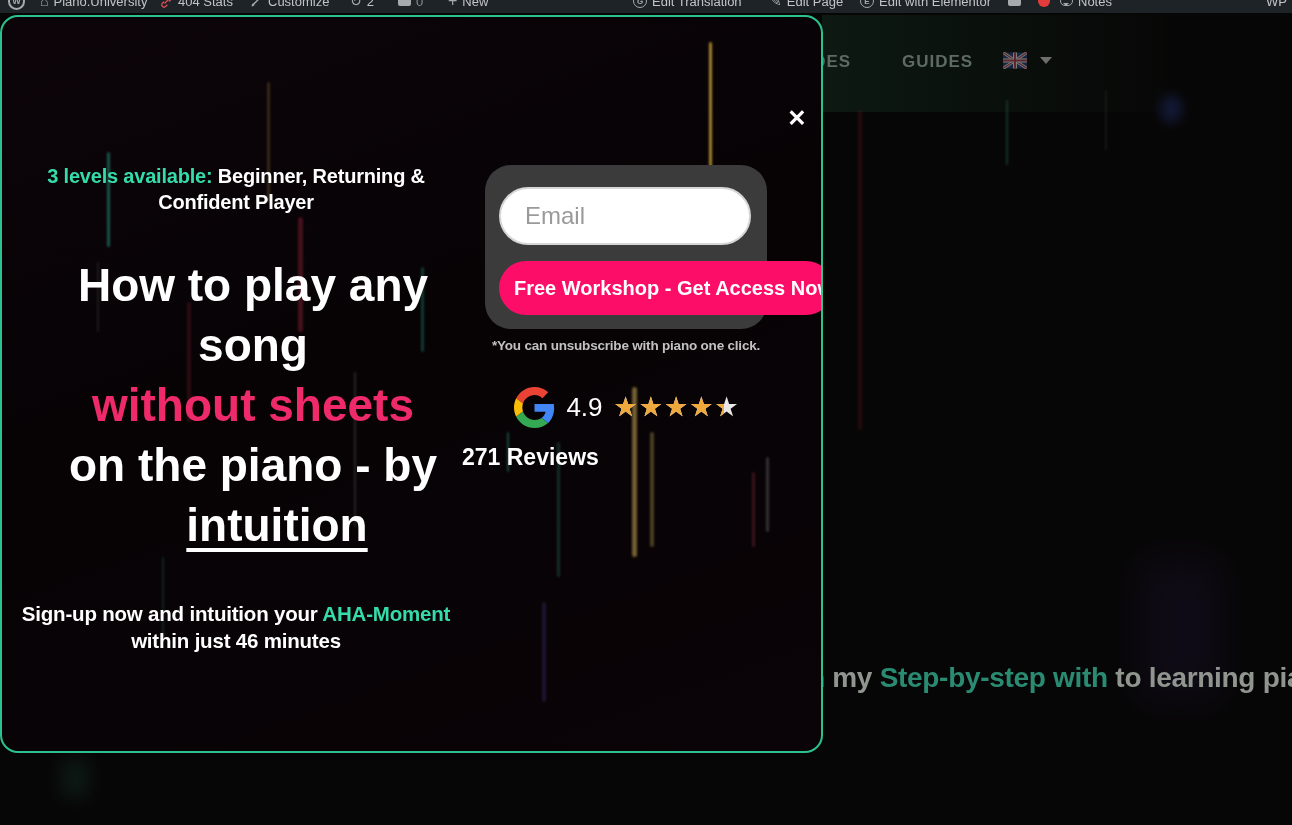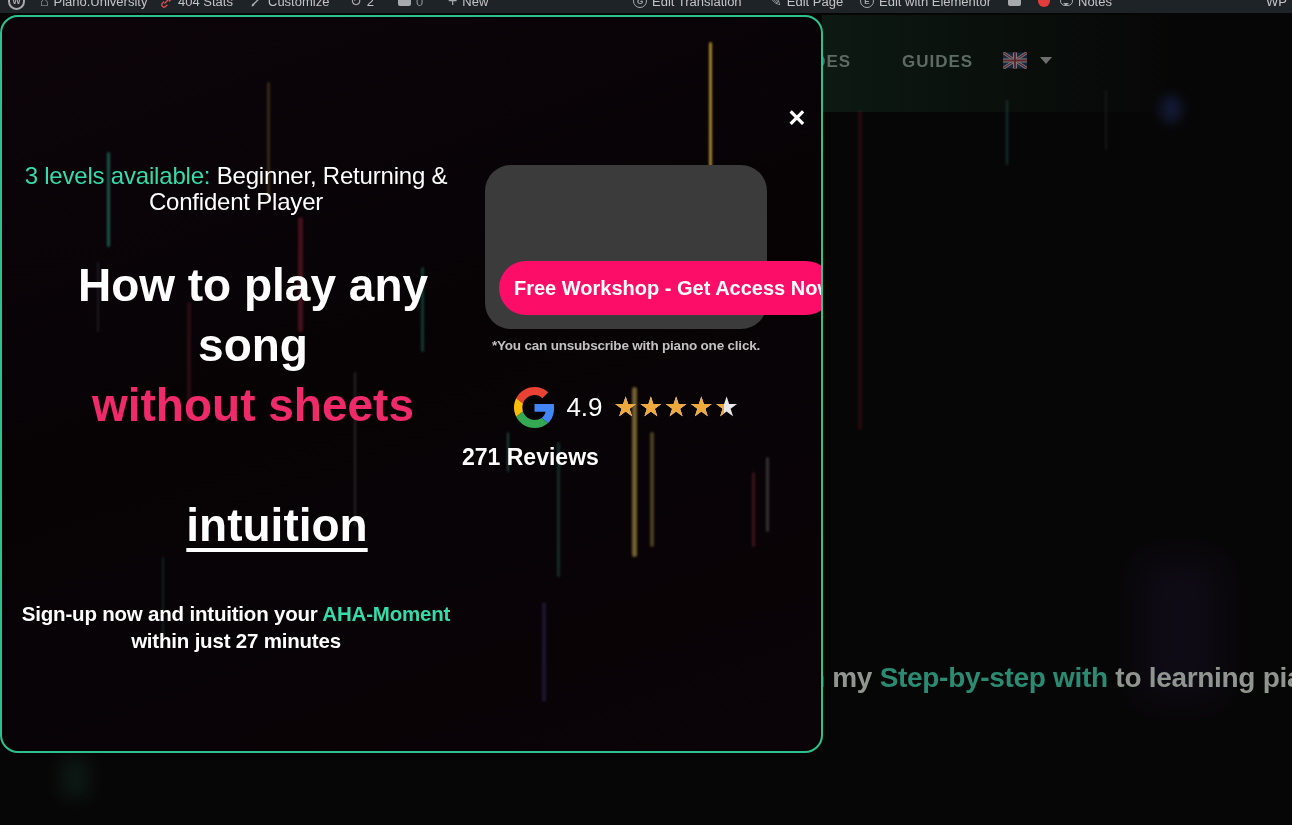--- a/index.html
+++ b/index.html
@@ -39,21 +39,21 @@
   .streak{position:absolute;border-radius:3px;filter:blur(1px);}
 
   
   .modal{position:absolute;left:0px;top:15px;width:823px;height:738px;z-index:5;
          border:2px solid #2bc28e;border-radius:18px;overflow:hidden;
          background:linear-gradient(160deg,#0c0409 0%,#070305 45%,#0a0307 100%);}
   .close-btn{position:absolute;left:782px;top:88px;width:26px;height:26px;color:#ffffff;
              font-size:23px;font-weight:700;display:flex;align-items:center;justify-content:center;cursor:pointer;z-index:9;}
 
   .avail{position:absolute;left:14px;top:146px;width:440px;text-align:center;
-         font-size:24px;line-height:26px;font-weight:400;letter-spacing:-0.2px;color:#ffffff;z-index:8;}
+         font-size:20px;line-height:26px;font-weight:700;letter-spacing:-0.2px;color:#ffffff;z-index:8;}
   .avail .hl{color:#35dcaa;}
 
   .headline{position:absolute;left:26px;top:238px;width:450px;text-align:center;
             font-size:46px;line-height:60px;font-weight:700;color:#ffffff;z-index:8;}
   .headline .hl{color:#ee2a6b;}
   .headline .ul{text-decoration:underline;text-underline-offset:7px;text-decoration-thickness:4px;margin-left:48px;}
 
   .signup{position:absolute;left:14px;top:583px;width:440px;text-align:center;
           font-size:20.5px;line-height:27px;font-weight:700;letter-spacing:-0.2px;color:#ffffff;z-index:8;}
   .signup .hl{color:#35dcaa;}
@@ -199,29 +199,30 @@
 
     <div class="close-btn">✕</div>
 
     <div class="avail">
       <span class="hl">3 levels available:</span><span> Beginner, Returning &amp; Confident Player</span>
     </div>
 
     <h1 class="headline" style="margin:0;">
       <span>How to play any song</span><br>
       <span class="hl">without sheets</span><br>
-      <br>
+      <span>on the piano - by</span><br>
       <span class="ul">intuition</span>
     </h1>
 
     <div class="signup">
-      <span>Sign-up now and intuition your </span><span class="hl">AHA-Moment</span><span> within just 27 minutes</span>
+      <span>Sign-up now and intuition your </span><span class="hl">AHA-Moment</span><span> within just 46 minutes</span>
     </div>
 
     <div class="form-card"></div>
+    <input class="email-input" type="email" placeholder="Email" style="">
     <button class="cta-btn">Free Workshop - Get Access Now</button>
     <div class="disclaimer">*You can unsubscribe with piano one click.</div>
 
     <div class="rating-row">
       <svg class="g-logo" viewBox="0 0 48 48">
         <path fill="#EA4335" d="M24 9.5c3.54 0 6.71 1.22 9.21 3.6l6.85-6.85C35.9 2.38 30.47 0 24 0 14.62 0 6.51 5.38 2.56 13.22l7.98 6.19C12.43 13.72 17.74 9.5 24 9.5z"></path>
         <path fill="#4285F4" d="M46.98 24.55c0-1.57-.15-3.09-.38-4.55H24v9.02h12.94c-.58 2.96-2.26 5.48-4.78 7.18l7.73 6c4.51-4.18 7.09-10.36 7.09-17.65z"></path>
         <path fill="#FBBC05" d="M10.53 28.59c-.48-1.45-.76-2.99-.76-4.59s.27-3.14.76-4.59l-7.98-6.19C.92 16.46 0 20.12 0 24c0 3.88.92 7.54 2.56 10.78l7.97-6.19z"></path>
         <path fill="#34A853" d="M24 48c6.48 0 11.93-2.13 15.89-5.81l-7.73-6c-2.15 1.45-4.92 2.3-8.16 2.3-6.26 0-11.57-4.22-13.47-9.91l-7.98 6.19C6.51 42.62 14.62 48 24 48z"></path>
       </svg>

